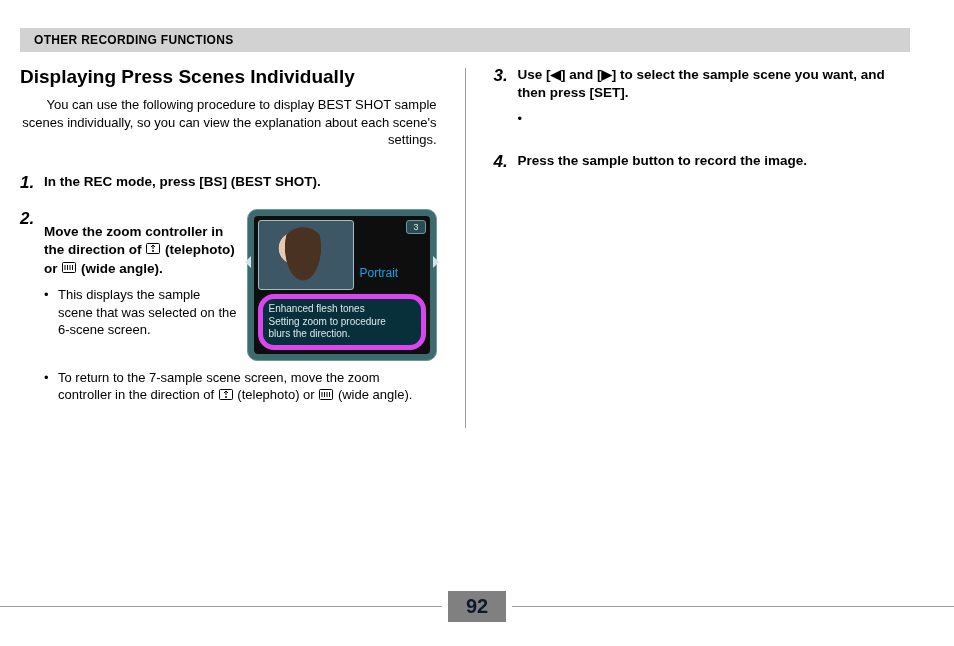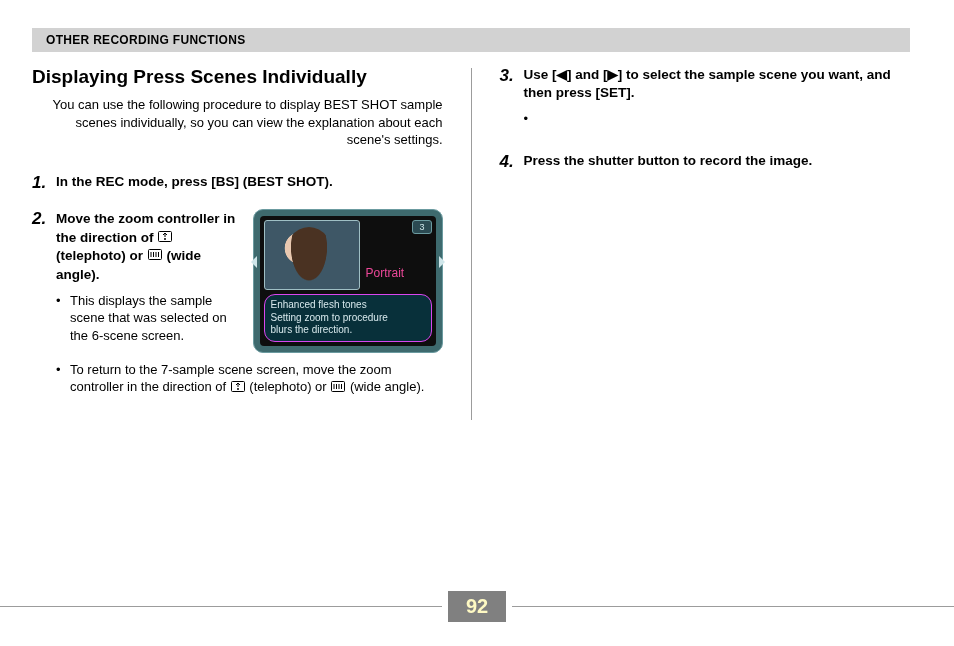--- a/index.html
+++ b/index.html
@@ -1,62 +1,62 @@
 <!DOCTYPE html>
 <html><head>
 <meta charset="utf-8">
 <style>
   * { box-sizing: border-box; margin: 0; padding: 0; }
   html, body { width: 954px; height: 646px; background: #fff; font-family: Arial, Helvetica, sans-serif; color: #000; }
-  .page { position: relative; width: 954px; height: 646px; padding: 28px 44px 0 32px; }
+  .page { position: relative; width: 954px; height: 646px; padding: 28px 44px 0 20px; }
   .header-bar { background: #d2d2d2; height: 24px; line-height: 24px; padding-left: 14px; font-size: 12px; font-weight: bold; letter-spacing: 0.3px; }
   .columns { display: flex; gap: 28px; margin-top: 14px; }
   .col { flex: 1 1 0; }
   .divider { width: 1px; background: #9c9c9c; margin-top: 2px; }
   h2 { font-size: 19px; font-weight: bold; margin-bottom: 8px; }
   .intro { font-size: 13px; line-height: 1.35; margin-bottom: 24px; text-align: right; }
   ol.steps { list-style: none; }
   ol.steps > li { display: flex; margin-bottom: 16px; }
   .num { font-style: italic; font-weight: bold; font-size: 17px; width: 24px; flex: none; line-height: 1.2; }
   .step-body { flex: 1; }
   .step-title { font-weight: bold; font-size: 13.5px; line-height: 1.35; }
-  .step-row { display: flex; gap: 10px; align-items: flex-end; }
+  .step-row { display: flex; gap: 10px; align-items: center; }
   .step-text-col { flex: 1; }
   .sublist { list-style: none; margin-top: 8px; }
   .sublist li { display: flex; font-size: 13px; line-height: 1.35; margin-bottom: 8px; }
   .sublist li .dot { flex: none; width: 14px; }
   .glyph-icon { display: inline-block; vertical-align: middle; margin: 0 1px; }
   
   .footer { position: absolute; left: 0; right: 0; bottom: 24px; display: flex; align-items: center; }
   .footer .line { flex: 1; height: 1px; background: #9c9c9c; }
-  .footer .badge { background: #808080; color: #fef9c3; font-weight: bold; font-size: 20px; padding: 4px 18px; margin: 0 6px; }
+  .footer .badge { background: #808080; color: #0f172a; font-weight: bold; font-size: 20px; padding: 4px 18px; margin: 0 6px; }
   
   .preview { width: 190px; flex: none; }
   .preview-frame { background: #3e6a6e; border: 1px solid #6b9ba0; border-radius: 10px; padding: 6px; position: relative; }
   .preview-screen { background: #0e0e0e; border-radius: 4px; padding: 4px; }
   .photo-row { display: flex; align-items: stretch; gap: 4px; }
   .photo { width: 96px; height: 70px; border-radius: 3px; background:
       radial-gradient(circle at 38% 40%, #e8c8b0 0 22%, transparent 23%),
       linear-gradient(180deg, #3e5766 0 100%);
     position: relative; overflow: hidden; border: 1px solid #9fbfc4; }
   .photo::after { 
     content: ""; position: absolute; left: 18px; top: 6px; width: 52px; height: 68px;
     background: radial-gradient(ellipse at 50% 30%, #4a3222 0 48%, transparent 50%);
     border-radius: 50% 50% 40% 40%; }
   .photo::before { 
     content: ""; position: absolute; left: 30px; top: 18px; width: 30px; height: 36px;
     background: #e8c8b0; border-radius: 48% 48% 50% 50%; }
   .right-panel { flex: 1; display: flex; flex-direction: column; justify-content: space-between; }
   .mini-badges { display: flex; justify-content: flex-end; }
   .mini-badge { background: #2b4a52; color: #cfe6ea; font-size: 9px; padding: 1px 6px; border-radius: 3px; border: 1px solid #6b9ba0; }
-  .scene-name { color: #ec4899; font-size: 12px; text-align: left; font-family: Arial, sans-serif; padding-left: 2px; padding-bottom: 10px; }
+  .scene-name { color: #0ea5e9; font-size: 12px; text-align: left; font-family: Arial, sans-serif; padding-left: 2px; padding-bottom: 10px; }
   .nav-arrow { position: absolute; top: 46px; width: 0; height: 0; border-top: 6px solid transparent; border-bottom: 6px solid transparent; }
   .nav-left { left: -3px; border-right: 6px solid #cfe6ea; }
   .nav-right { right: -3px; border-left: 6px solid #cfe6ea; }
-  .caption-box { margin-top: 4px; background: #08303a; border-radius: 11px; padding: 4px 6px; color: #d7e8ec; font-size: 10px; line-height: 1.25; border: 1px solid #d946ef; }
+  .caption-box { margin-top: 4px; background: #08303a; border-radius: 16px; padding: 4px 6px; color: #d7e8ec; font-size: 10px; line-height: 1.25; border: 5px solid #d946ef; }
 </style>
 </head>
 <body>
 
 <div class="page">
 
   <div class="header-bar">
     <span>OTHER RECORDING FUNCTIONS</span>
   </div>
 
@@ -174,21 +174,21 @@
             <ul class="sublist">
               <li>
                 <span class="dot">•</span>
               </li>
             </ul>
           </div>
         </li>
         <li>
           <span class="num">4.</span>
           <div class="step-body">
-            <div class="step-title">Press the shutter button to record the image.</div>
+            <div class="step-title">Press the sample button to record the image.</div>
           </div>
         </li>
       </ol>
     </div>
   </div>
 
   <div class="footer">
     <div class="line"></div>
     <div class="badge">92</div>
     <div class="line"></div>

